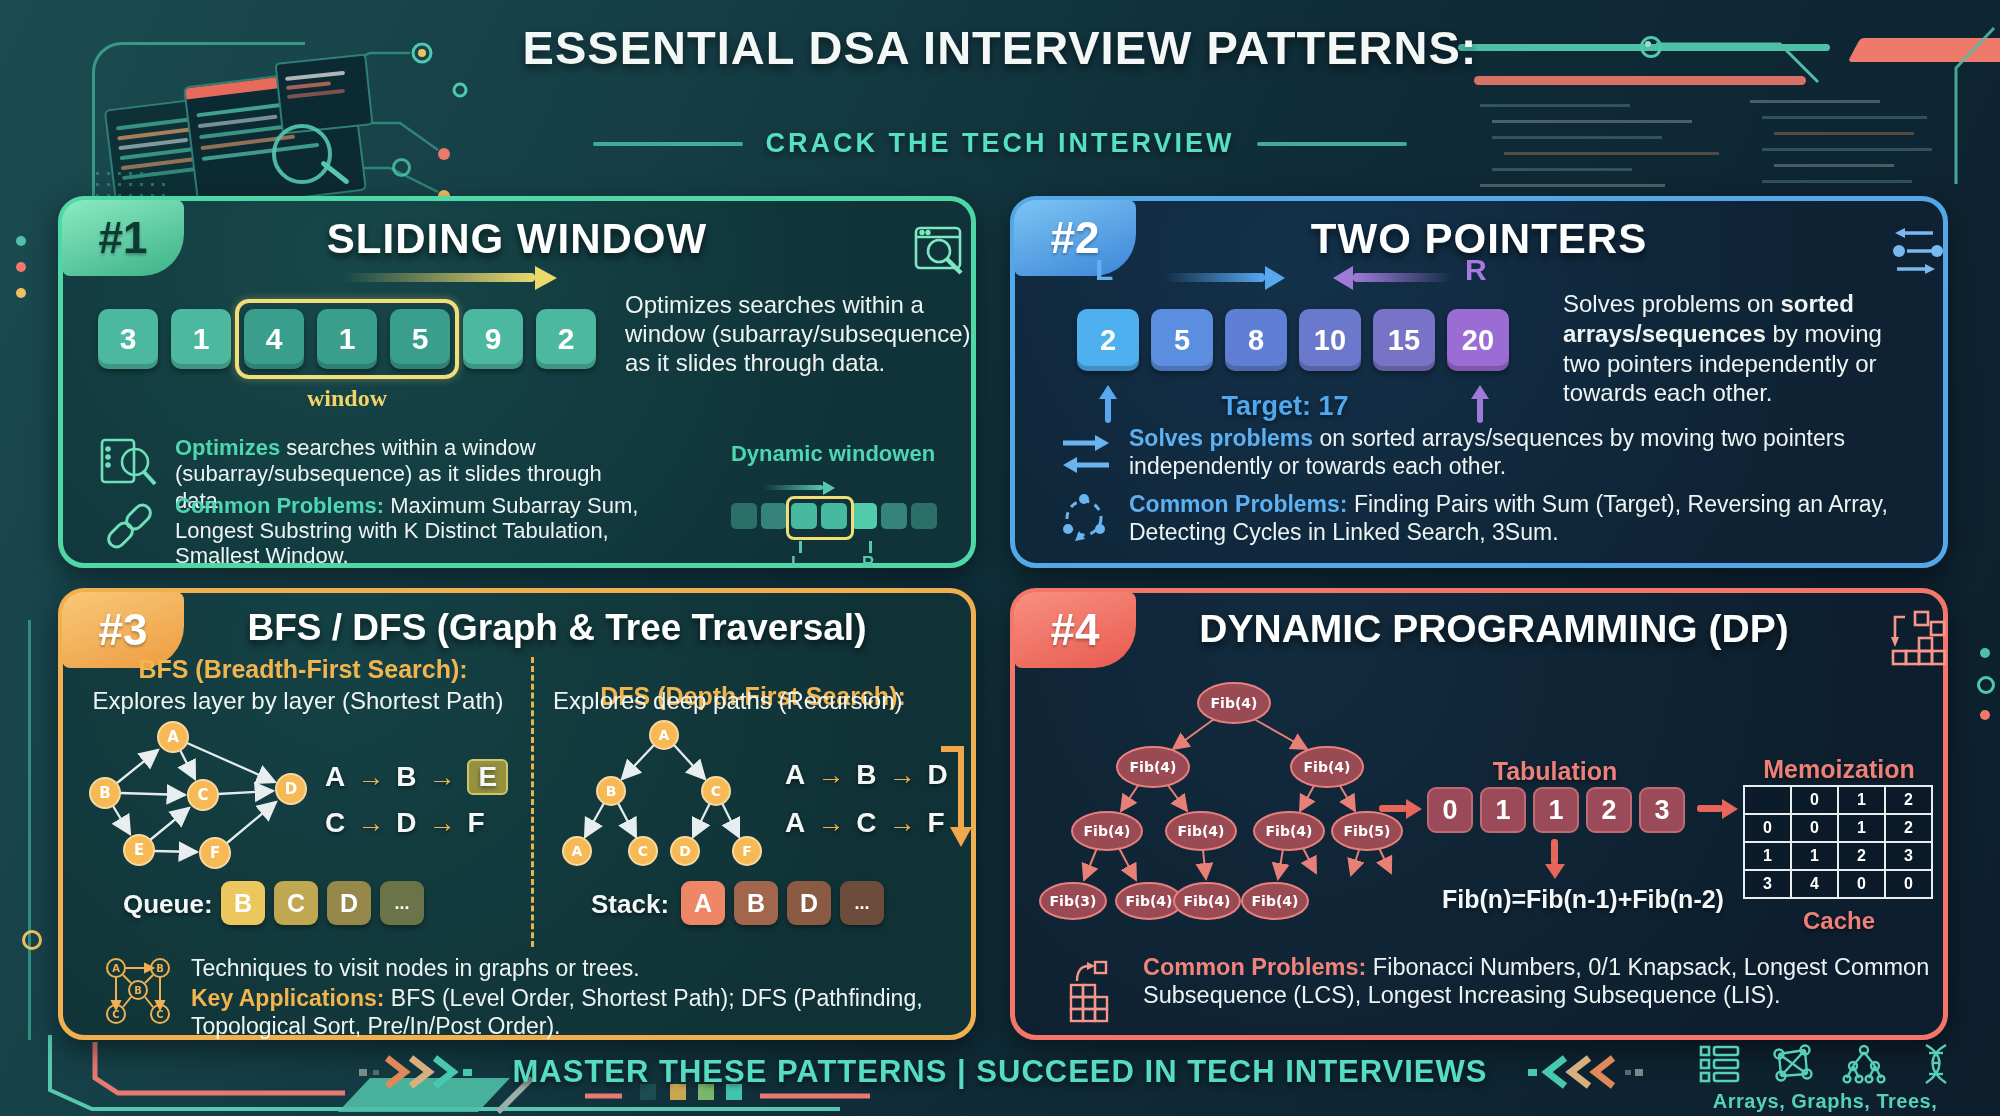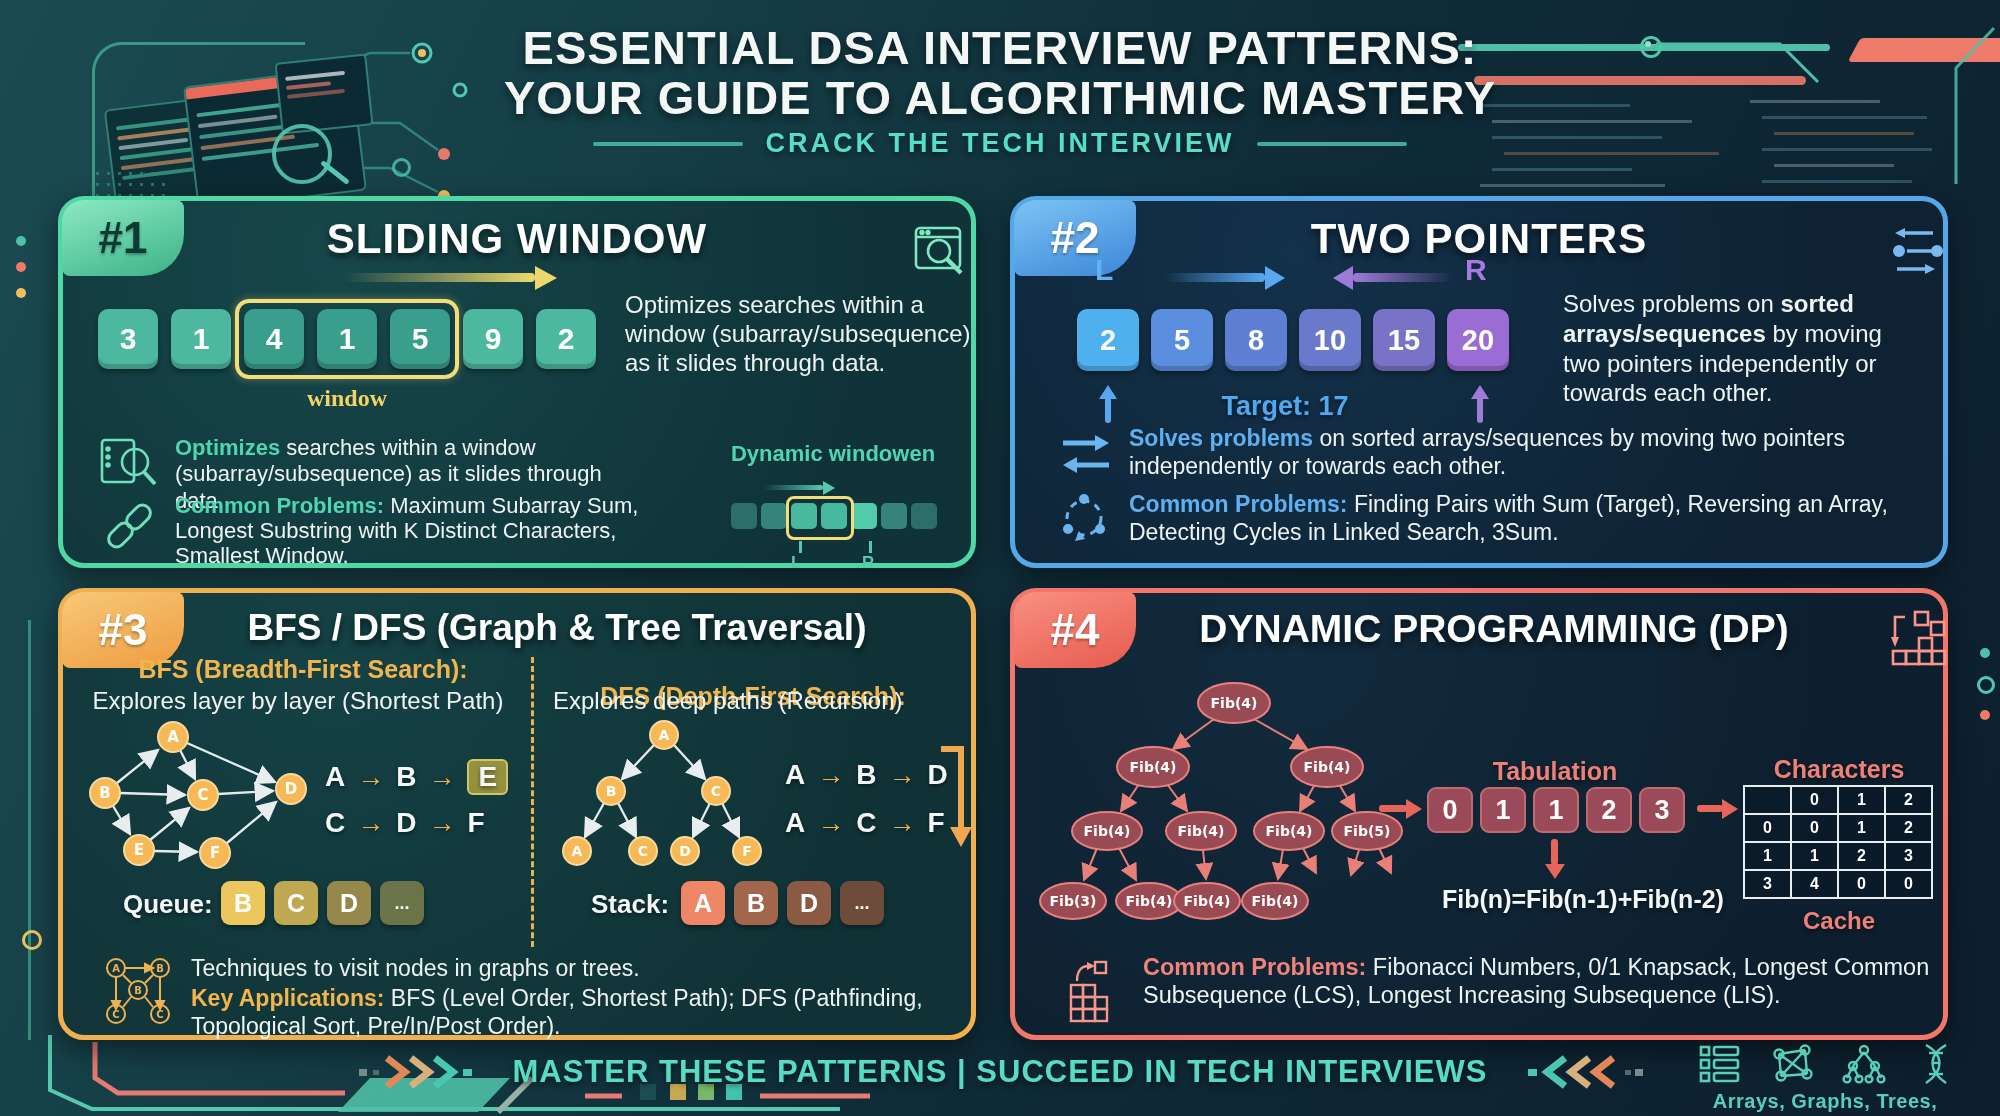--- a/index.html
+++ b/index.html
@@ -190,21 +190,20 @@
     <line x1="492" y1="48" x2="458" y2="82" stroke="#9ab0aa" stroke-width="6"></line>
     <rect x="600" y="54" width="16" height="16" fill="#1d4d52"></rect>
     <rect x="630" y="54" width="16" height="16" fill="#c8a850"></rect>
     <rect x="658" y="54" width="16" height="16" fill="#78b868"></rect>
     <rect x="686" y="54" width="16" height="16" fill="#42c4ac"></rect>
     <line x1="545" y1="66" x2="582" y2="66" stroke="#e87a72" stroke-width="5"></line>
     <line x1="720" y1="66" x2="830" y2="66" stroke="#e87a72" stroke-width="5"></line>
   </svg>
 
   <div class="ab title" style="top:20px;">ESSENTIAL DSA INTERVIEW PATTERNS:</div>
-  <div class="ab title" style="top:70px;">YOUR GUIDE TO ALGORITHMIC MASTERY</div>
   <div class="ab subtitle-row" style="top:128px;">
     <div class="subdash"></div>
     <div class="subtitle">CRACK THE TECH INTERVIEW</div>
     <div class="subdash"></div>
   </div>
 
   <div class="panel p1">
     <div class="badge badge1">#1</div>
     <div class="ptitle" style="font-size:42px;letter-spacing:1px;">SLIDING WINDOW</div>
     <svg class="ab" style="left:848px;top:20px" width="60" height="60" fill="none" stroke="#7ee8c0" stroke-width="2.6">
@@ -243,21 +242,21 @@
     </svg>
     <div class="ab txt" style="left:112px;top:234px;width:460px;font-size:22px;">
       <span class="hl-teal">Optimizes</span><span> searches within a window (subarray/subsequence) as it slides through data.</span>
     </div>
 
     <svg class="ab" style="left:38px;top:296px" width="60" height="62" fill="none" stroke="#6ee0ba" stroke-width="3">
       <rect x="6" y="30" width="27" height="16" rx="8" transform="rotate(-45 19.5 38)"></rect>
       <rect x="24" y="12" width="27" height="16" rx="8" transform="rotate(-45 37.5 20)"></rect>
     </svg>
     <div class="ab txt" style="left:112px;top:292px;width:470px;font-size:22px;line-height:1.14;">
-      <span class="hl-teal">Common Problems:</span><span> Maximum Subarray Sum, Longest Substring with K Distinct Characters, Smallest Window.</span>
+      <span class="hl-teal">Common Problems:</span><span> Maximum Subarray Sum, Longest Substring with K Distinct Tabulation, Smallest Window.</span>
     </div>
 
     <div class="ab" style="left:640px;top:240px;width:260px;text-align:center;font-size:22px;font-weight:bold;color:#4fd6b0;">Dynamic windowen</div>
     <div class="ab" style="left:700px;top:284px;width:60px;height:5px;border-radius:3px;background:linear-gradient(90deg,rgba(86,200,174,0),#56c8ae);"></div>
     <div class="ab" style="left:760px;top:279.5px;width:0;height:0;border-top:7px solid transparent;border-bottom:7px solid transparent;border-left:12px solid #56c8ae;"></div>
     <div class="ab" style="left:668px;top:302px;display:flex;gap:4px;">
       <div class="mcell" style="background:#2c6e68"></div>
       <div class="mcell" style="background:#35837b"></div>
       <div class="mcell" style="background:#46b99e"></div>
       <div class="mcell" style="background:#46b99e"></div>
@@ -542,21 +541,21 @@
       <div class="tcell">0</div>
       <div class="tcell">1</div>
       <div class="tcell">1</div>
       <div class="tcell">2</div>
       <div class="tcell">3</div>
     </div>
     <div class="ab rarrow" style="left:682px;top:212px;width:26px;"></div>
     <div class="ab darrow" style="left:536px;top:246px;height:26px;"></div>
     <div class="ab" style="left:368px;top:292px;width:400px;text-align:center;font-size:25px;font-weight:bold;color:#f4f7f7;text-shadow:0 2px 4px rgba(0,0,0,.5);">Fib(n)=Fib(n-1)+Fib(n-2)</div>
 
-    <div class="ab memolabel" style="left:728px;top:162px;width:192px;text-align:center;">Characters</div>
+    <div class="ab memolabel" style="left:728px;top:162px;width:192px;text-align:center;">Memoization</div>
     <table class="memo ab" style="left:728px;top:192px;">
       <tbody>
           <tr>
             <td></td>
             <td>0</td>
             <td>1</td>
             <td>2</td>
           </tr>
       <tr>
             <td>0</td>

